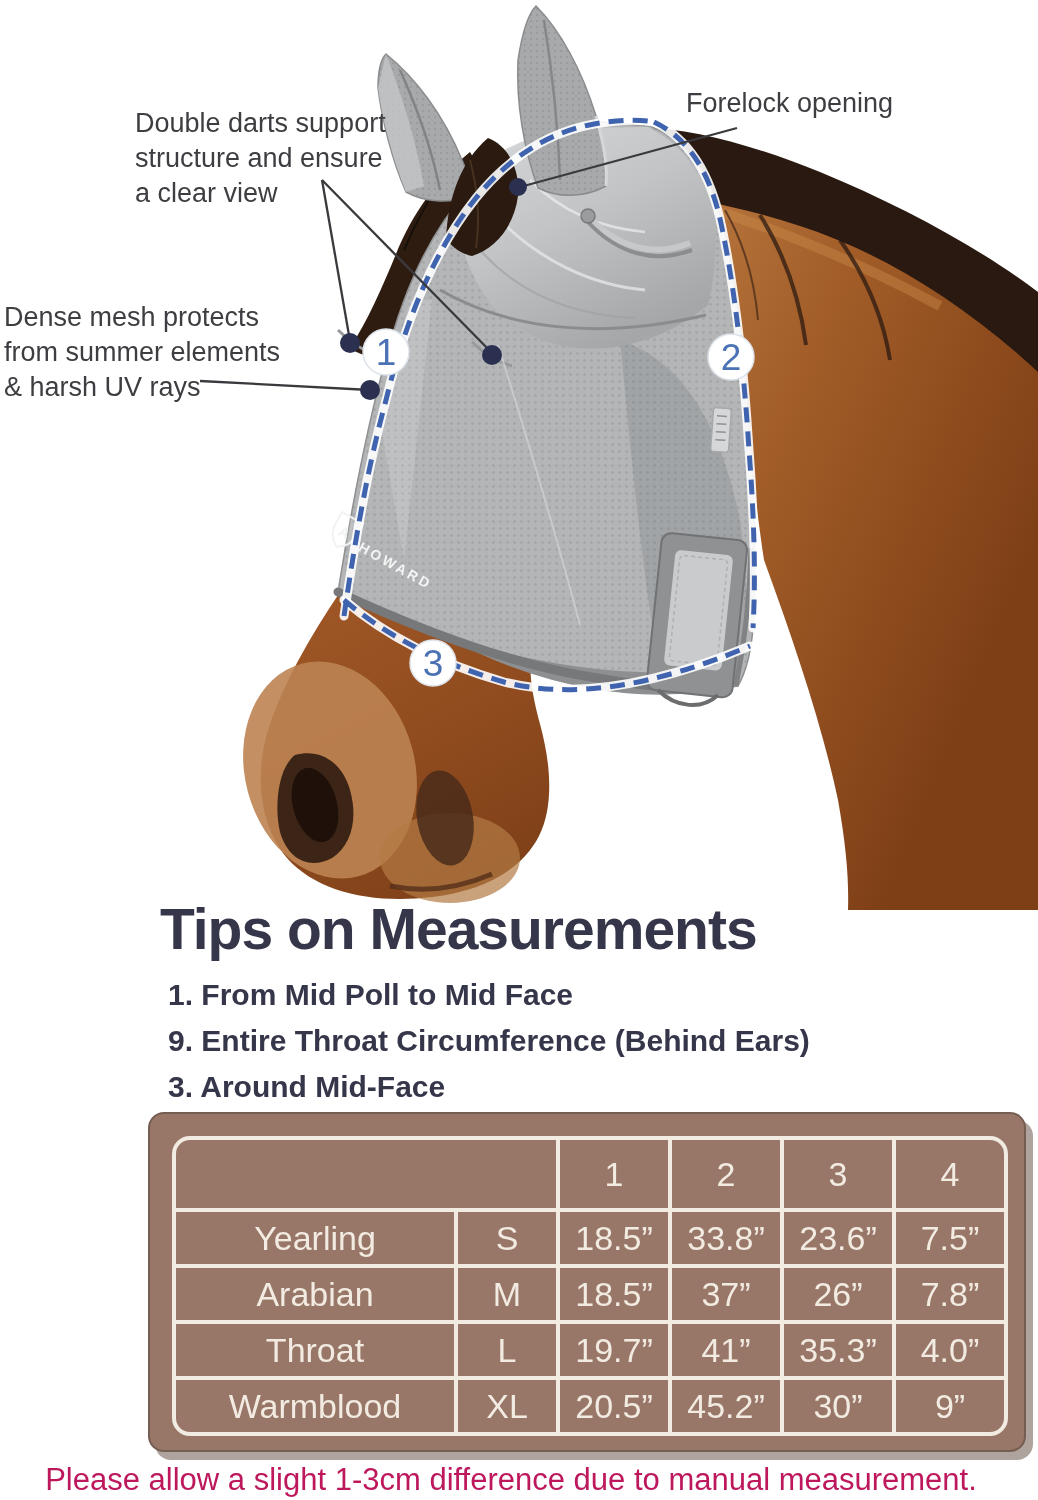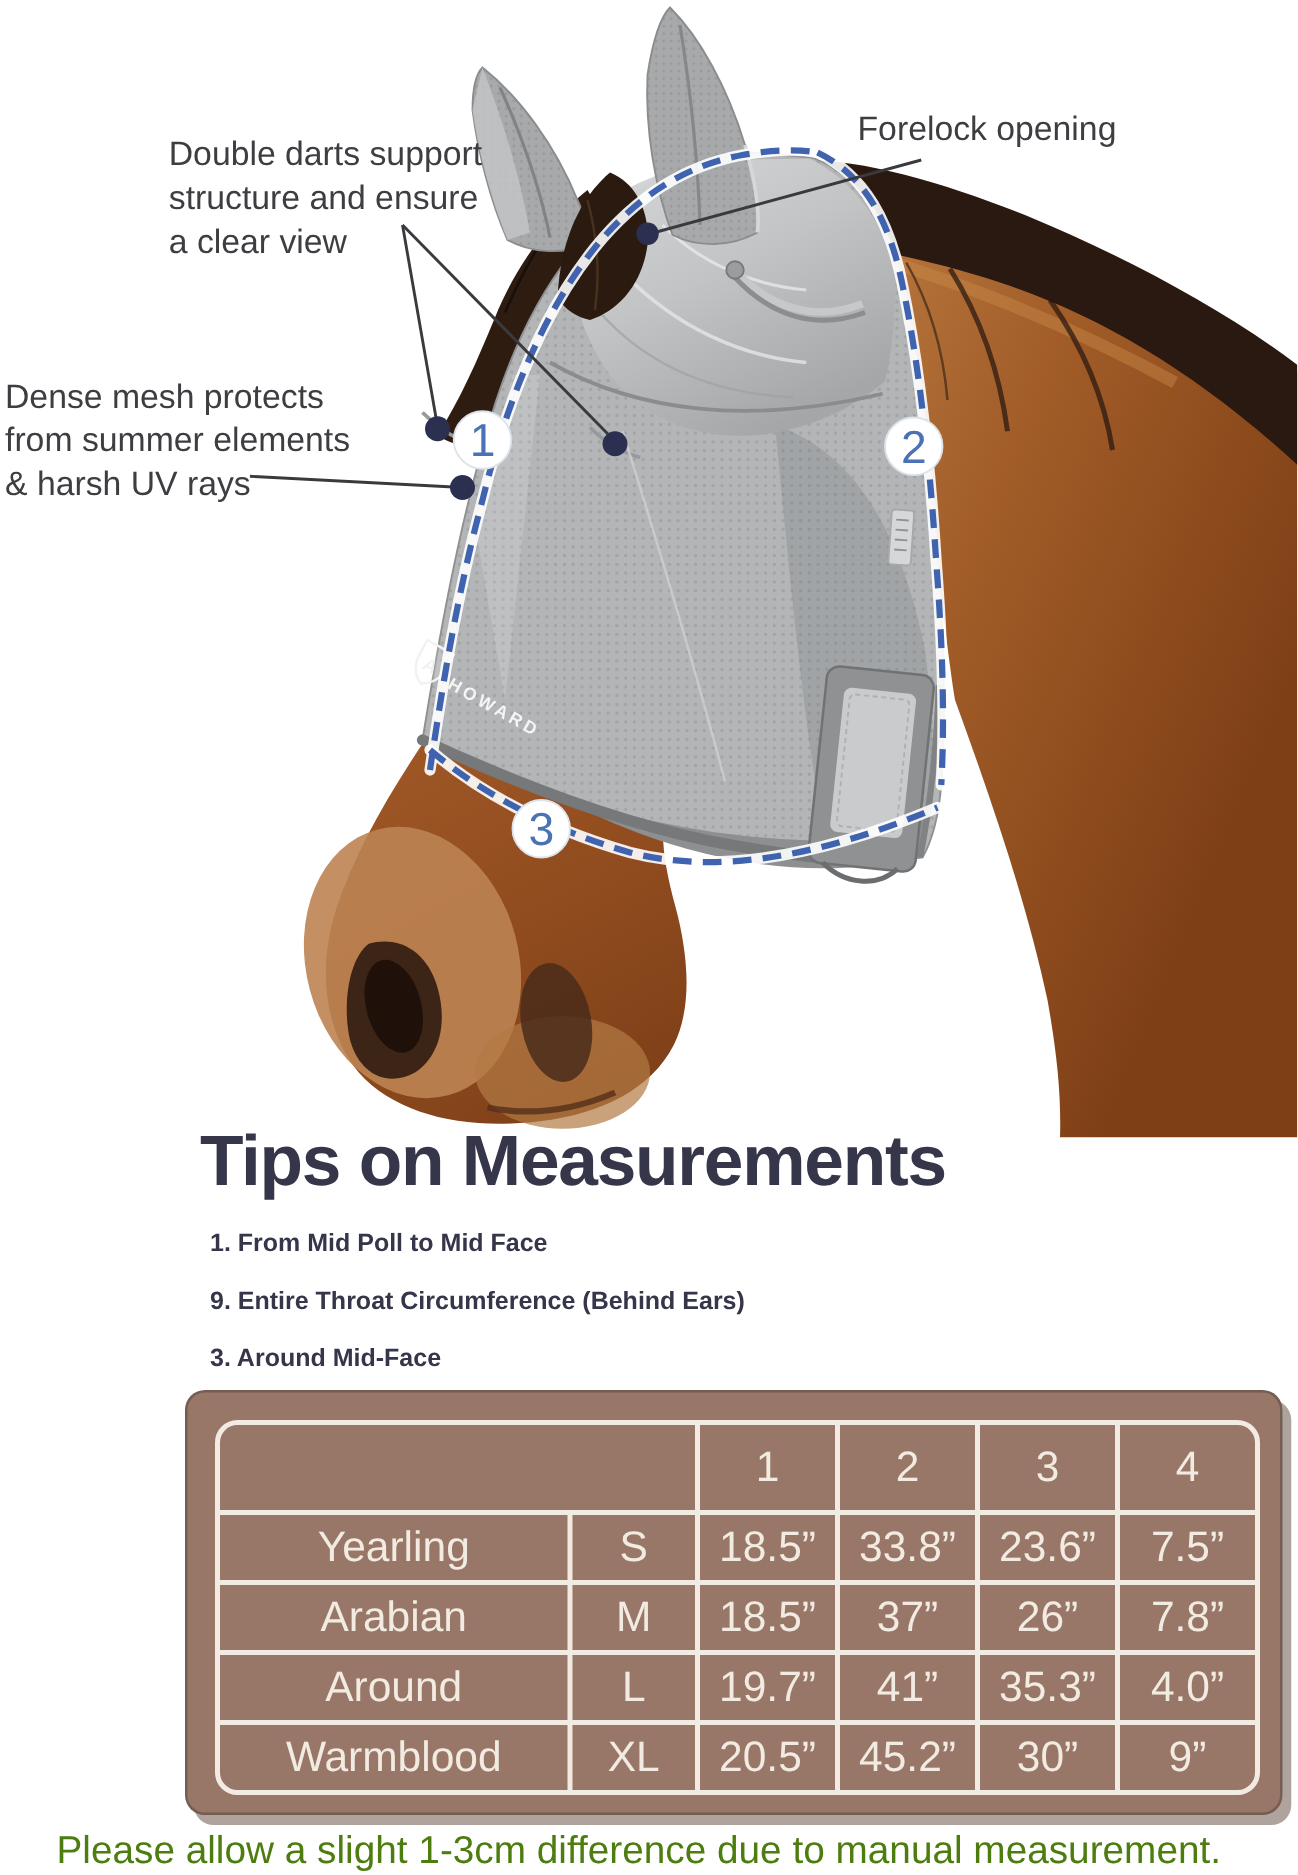--- a/index.html
+++ b/index.html
@@ -7,33 +7,33 @@
         font-family:"Liberation Sans",sans-serif;overflow:hidden;}
   .scene{position:absolute;top:0;left:0;}
   .ann{position:absolute;color:#3e3e42;font-size:27px;line-height:35px;}
   .ann div{white-space:nowrap;}
   .ann-darts{left:135px;top:106px;}
   .ann-forelock{left:686px;top:86px;}
   .ann-mesh{left:4px;top:300px;}
   .tips-title{position:absolute;left:160px;top:896px;margin:0;
               font-size:57px;font-weight:700;color:#35364a;letter-spacing:-1px;}
   .tips-list{position:absolute;left:168px;top:972px;margin:0;padding:0;list-style:none;
-             font-size:20px;font-weight:700;color:#35364a;line-height:46px;}
+             font-size:30px;font-weight:700;color:#35364a;line-height:46px;}
   .panel{position:absolute;left:148px;top:1112px;width:874px;height:336px;
          background:#997768;border-radius:16px;border:2px solid rgba(92,76,66,.6);
          box-shadow:7px 8px 0 rgba(93,72,60,.5);}
   .size-table{position:absolute;left:22px;top:22px;width:828px;height:292px;
               background:#f2ebe1;border:4px solid #f2ebe1;border-radius:18px;overflow:hidden;
               display:grid;grid-template-columns:278px 98px 1fr 1fr 1fr 1fr;
               grid-template-rows:68px 1fr 1fr 1fr 1fr;gap:4px;}
   .cell{background:#997768;color:#f2ebe1;display:flex;align-items:center;justify-content:center;
         font-size:34px;}
   .cell.name-head{grid-column:1/3;}
   .footnote{position:absolute;left:0;right:16px;top:1462px;text-align:center;
-            font-size:31px;color:#4d7c0f;}
+            font-size:31px;color:#be185d;}
 </style>
 </head>
 <body>
 
 <div class="page">
 
   <svg class="scene" width="1038" height="910" viewBox="0 0 1038 910">
     <defs>
       <linearGradient id="neckG" x1="0%" y1="0%" x2="85%" y2="70%">
         <stop offset="0%" stop-color="#c08046"></stop>
@@ -227,21 +227,21 @@
       <div class="cell">23.6”</div>
       <div class="cell">7.5”</div>
 
       <div class="cell">Arabian</div>
       <div class="cell">M</div>
       <div class="cell">18.5”</div>
       <div class="cell">37”</div>
       <div class="cell">26”</div>
       <div class="cell">7.8”</div>
 
-      <div class="cell">Around</div>
+      <div class="cell">Throat</div>
       <div class="cell">L</div>
       <div class="cell">19.7”</div>
       <div class="cell">41”</div>
       <div class="cell">35.3”</div>
       <div class="cell">4.0”</div>
 
       <div class="cell">Warmblood</div>
       <div class="cell">XL</div>
       <div class="cell">20.5”</div>
       <div class="cell">45.2”</div>

